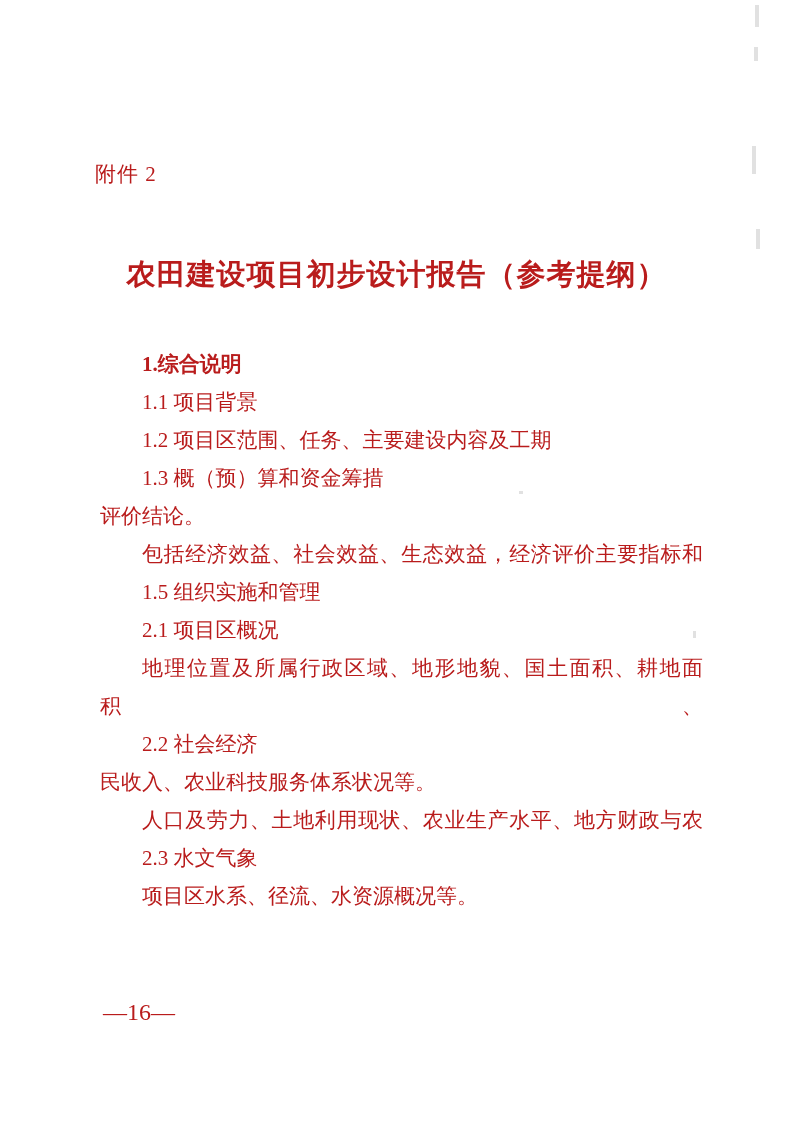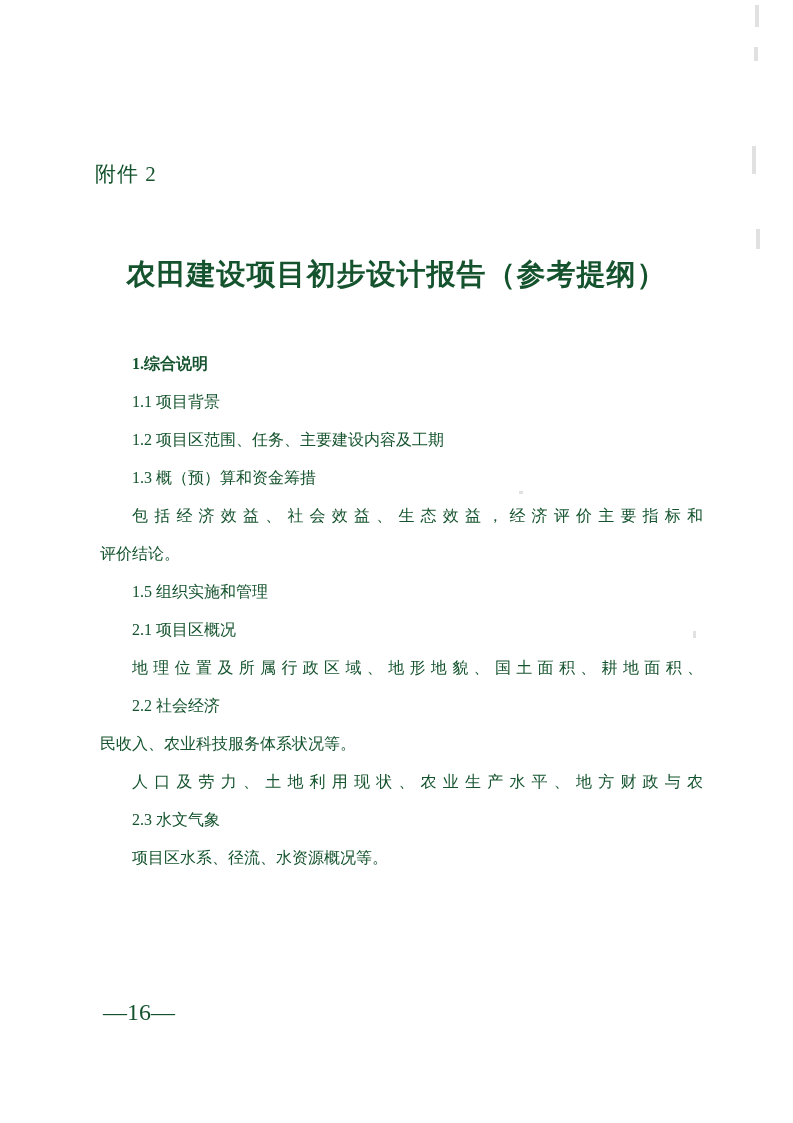--- a/index.html
+++ b/index.html
@@ -7,21 +7,21 @@
     padding: 0;
     background: #ffffff;
   }
   .page {
     position: relative;
     width: 793px;
     height: 1123px;
     background: #ffffff;
     overflow: hidden;
     font-family: "Liberation Serif", "DejaVu Serif", serif;
-    color: #14532d;
+    color: #b91c1c;
   }
   .attachment-label {
     margin: 161px 0 0 95px;
     font-size: 21px;
     line-height: 26px;
     letter-spacing: 1px;
   }
   .doc-title {
     margin-top: 69px;
     font-size: 29px;
@@ -29,21 +29,21 @@
     font-weight: 700;
     text-align: center;
     letter-spacing: 1px;
   }
   .content {
     margin-top: 53px;
     padding-left: 100px;
     padding-right: 90px;
   }
   .line {
-    font-size: 16px;
+    font-size: 21px;
     line-height: 38px;
     white-space: nowrap;
   }
   .indent {
     text-indent: 2em;
   }
   .heading {
     font-weight: 700;
   }
   .spread {
@@ -78,22 +78,22 @@
 
   <div class="attachment-label">附件 2</div>
 
   <div class="doc-title">农田建设项目初步设计报告（参考提纲）</div>
 
   <div class="content">
     <div class="line heading indent">1.综合说明</div>
     <div class="line indent">1.1 项目背景</div>
     <div class="line indent">1.2 项目区范围、任务、主要建设内容及工期</div>
     <div class="line indent">1.3 概（预）算和资金筹措</div>
+    <div class="line">评价结论。</div>
     <div class="line indent spread">包括经济效益、社会效益、生态效益，经济评价主要指标和</div>
-    <div class="line">评价结论。</div>
     <div class="line indent">1.5  组织实施和管理</div>
     <div class="line indent">2.1 项目区概况</div>
     <div class="line indent spread">地理位置及所属行政区域、地形地貌、国土面积、耕地面积、</div>
     <div class="line indent">2.2  社会经济</div>
     <div class="line">民收入、农业科技服务体系状况等。</div>
     <div class="line indent spread">人口及劳力、土地利用现状、农业生产水平、地方财政与农</div>
     <div class="line indent">2.3  水文气象</div>
     <div class="line indent">项目区水系、径流、水资源概况等。</div>
   </div>
 

